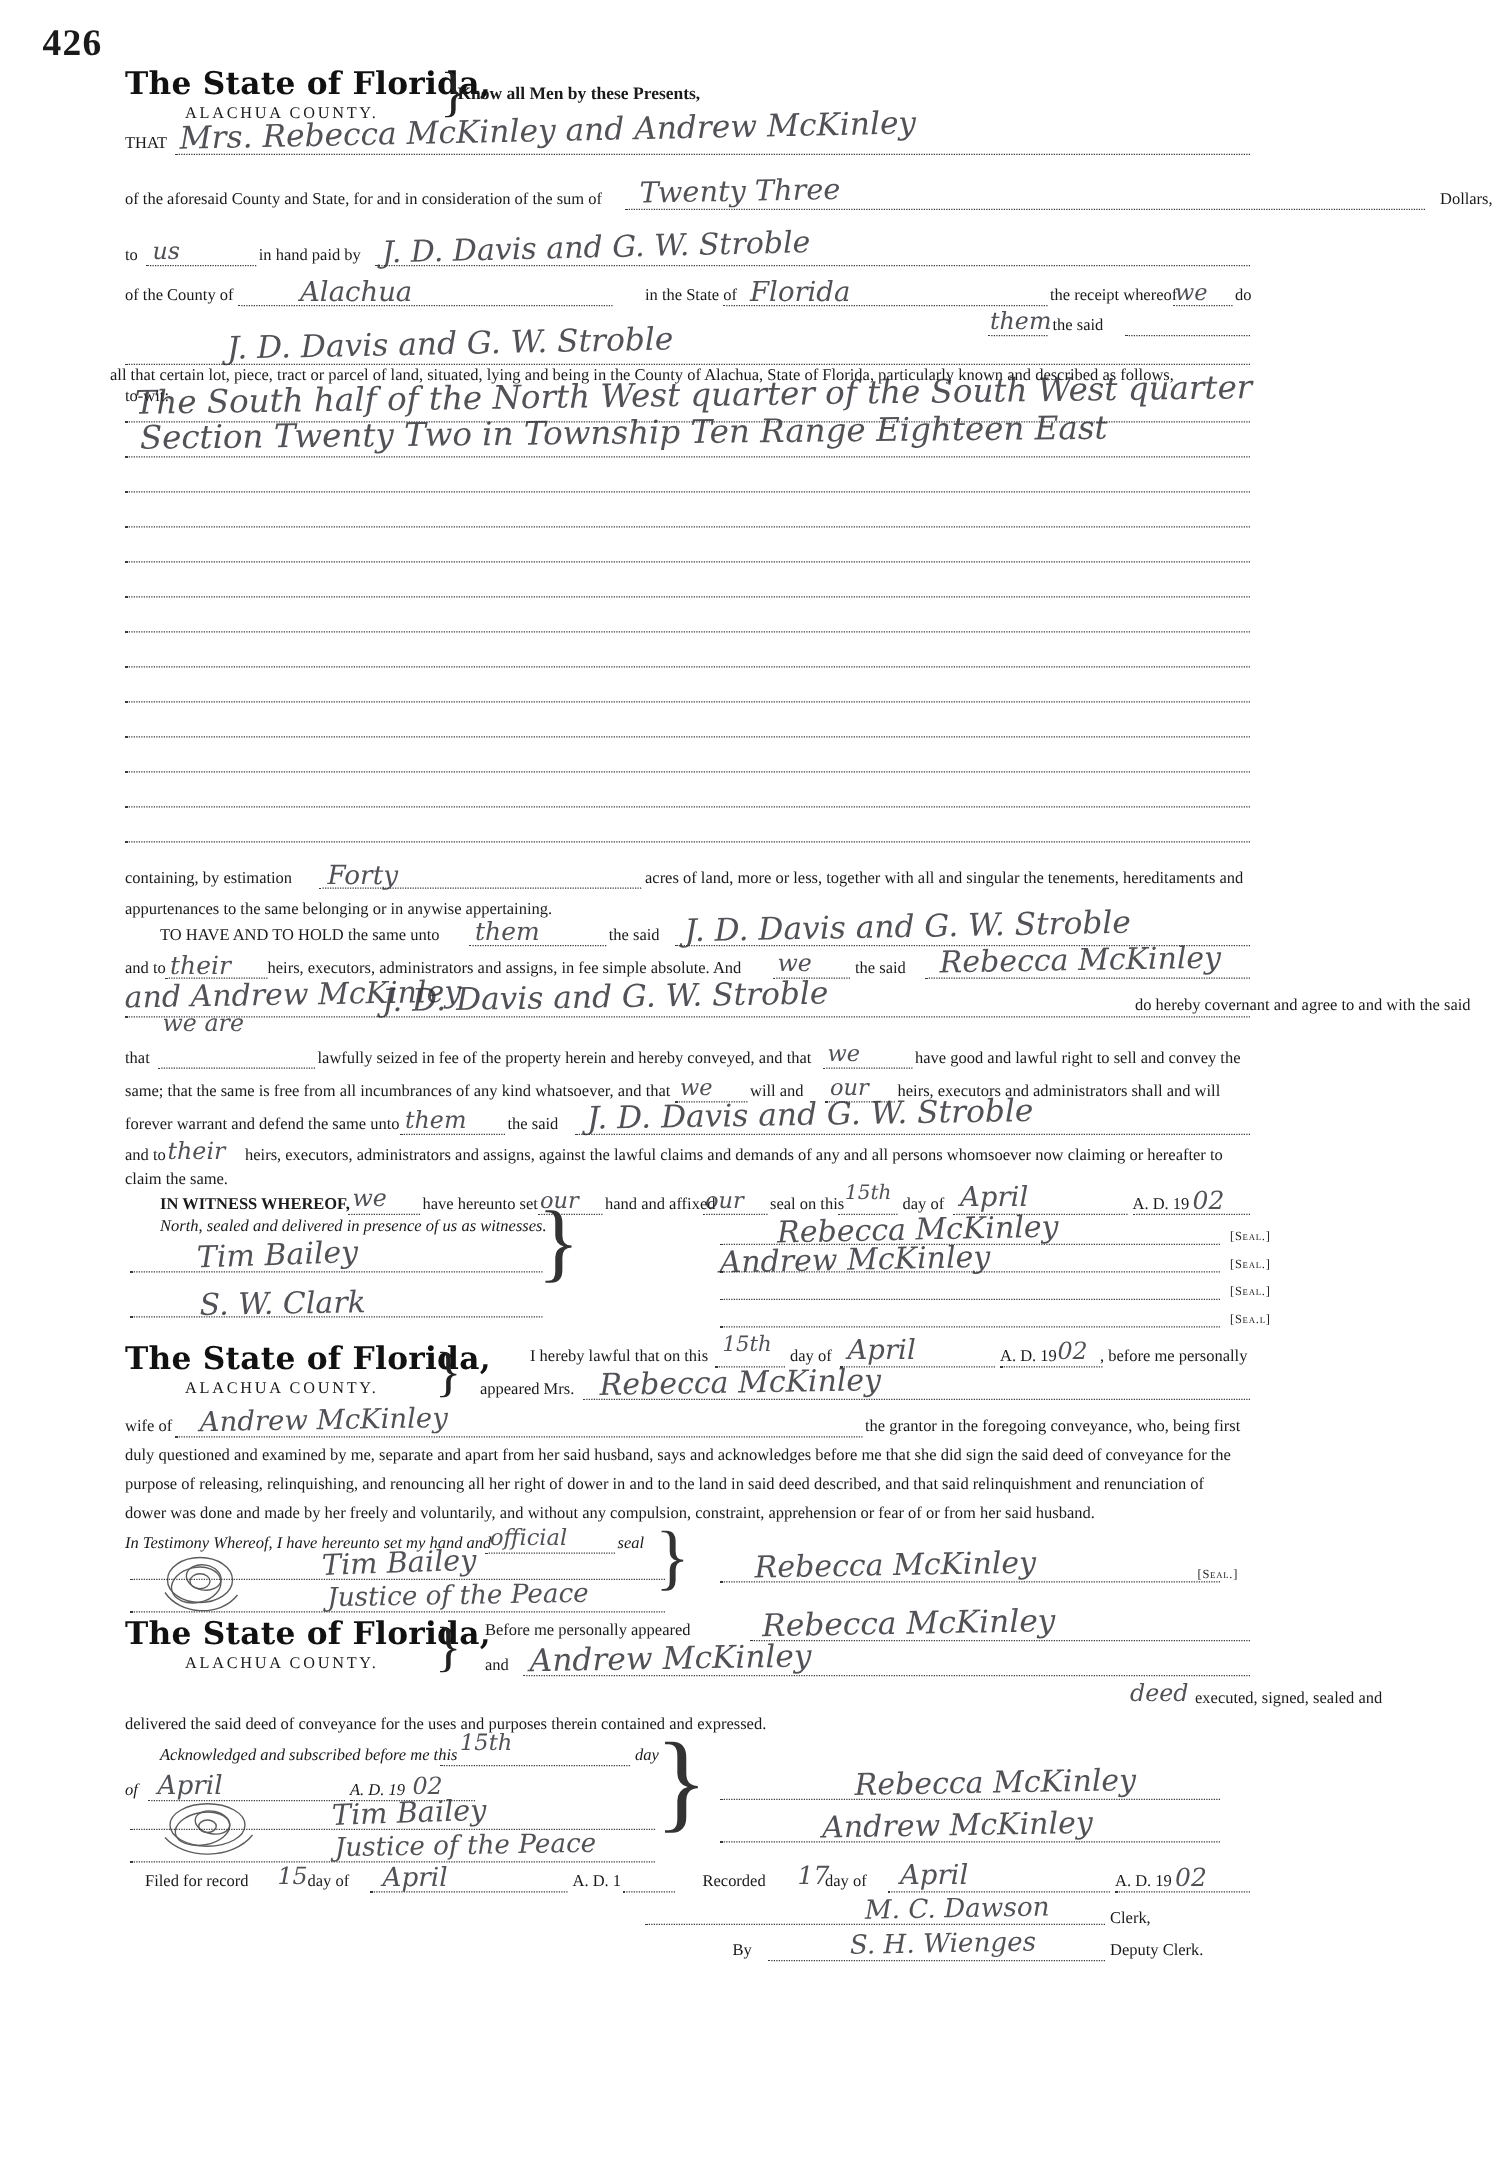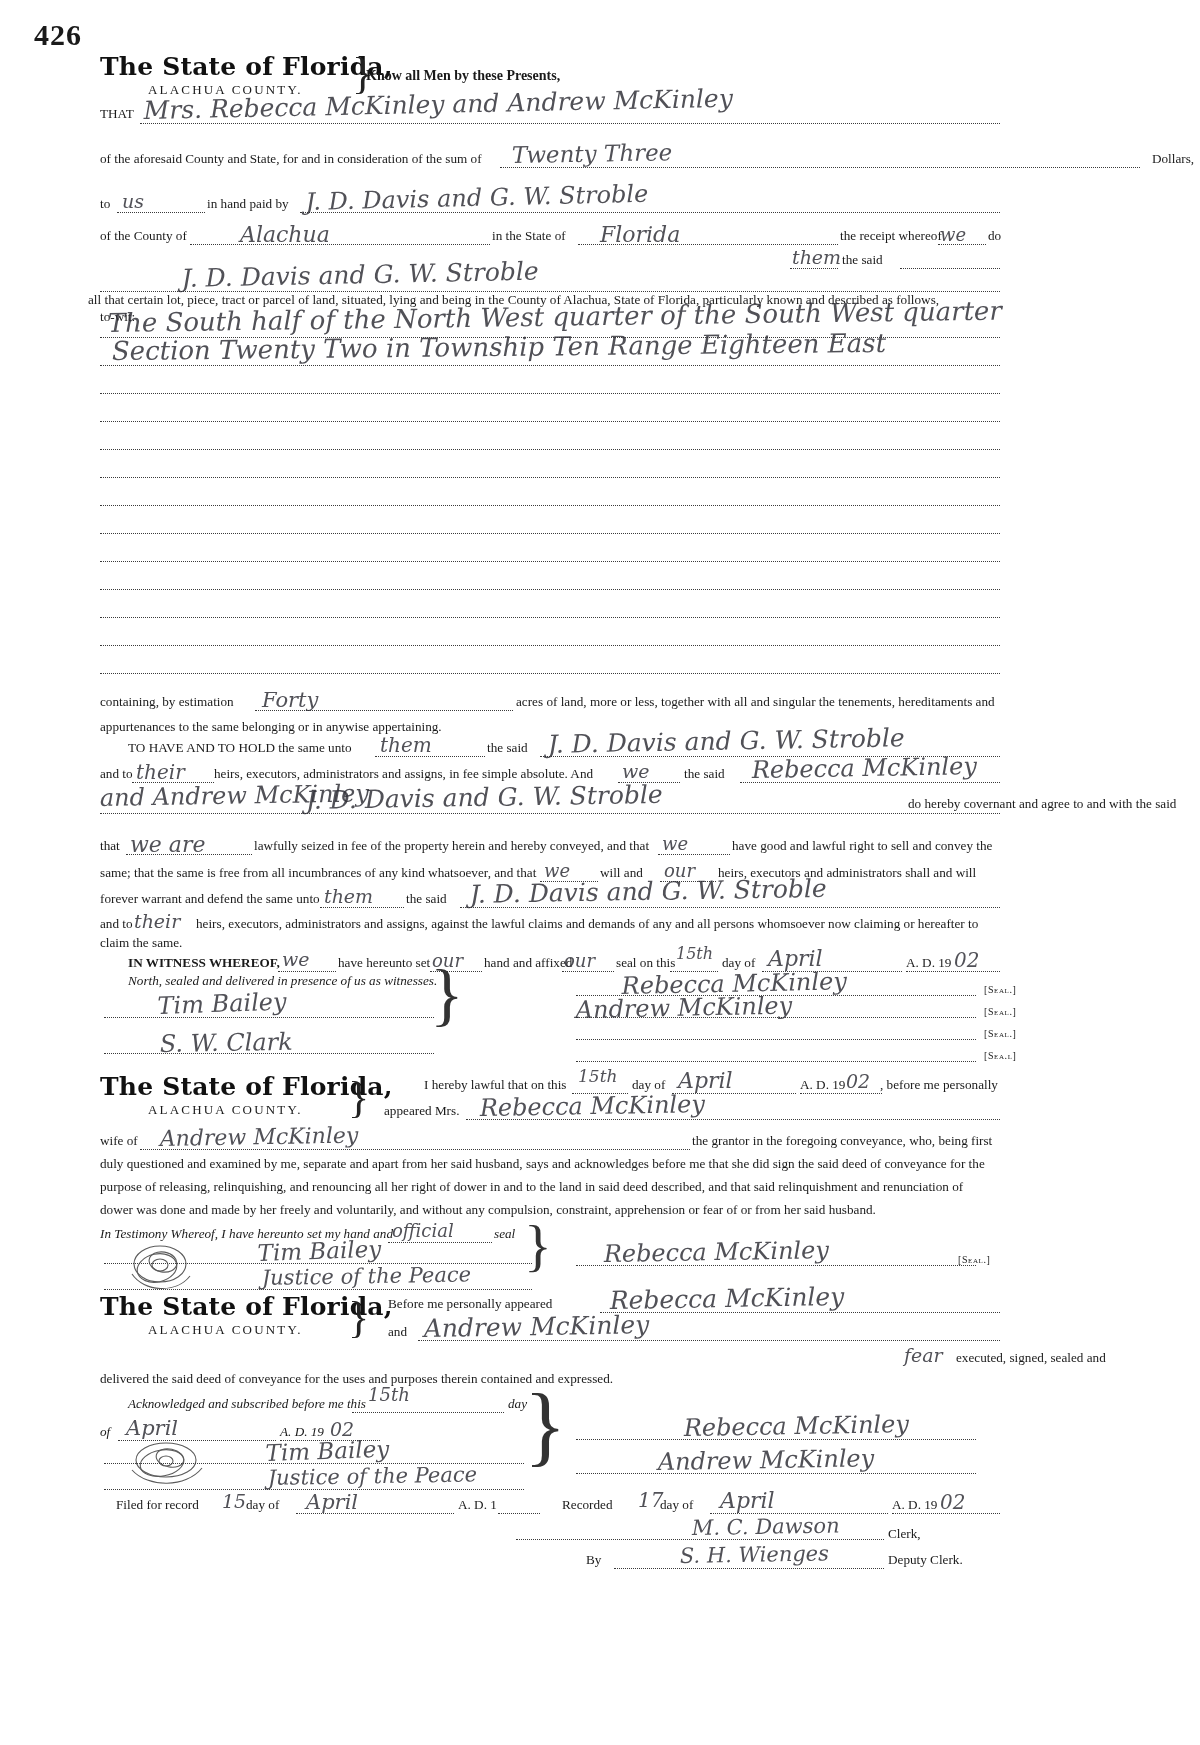--- a/index.html
+++ b/index.html
@@ -79,21 +79,21 @@
   <div class="p" style="left:100px;top:196px;">to</div>
   <div class="dots" style="left:117px;top:211px;width:88px;"></div>
   <div class="hw" style="left:122px;top:190px;font-size:19px;">us</div>
   <div class="p" style="left:207px;top:196px;">in hand paid by</div>
   <div class="dots" style="left:300px;top:211px;width:700px;"></div>
   <div class="hw" style="left:306px;top:188px;font-size:24px;transform:rotate(-1.4deg);">J. D. Davis and G. W. Stroble</div>
 
   <div class="p" style="left:100px;top:228px;">of the County of</div>
   <div class="dots" style="left:190px;top:243px;width:300px;"></div>
   <div class="hw" style="left:240px;top:222px;font-size:22px;">Alachua</div>
-  <div class="p" style="left:492px;top:228px;">in the State of</div>
+  <div class="p" style="left:516px;top:228px;">in the State of</div>
   <div class="dots" style="left:578px;top:243px;width:260px;"></div>
   <div class="hw" style="left:600px;top:222px;font-size:22px;">Florida</div>
   <div class="p" style="left:840px;top:228px;">the receipt whereof</div>
   <div class="dots" style="left:938px;top:243px;width:48px;"></div>
   <div class="hw" style="left:940px;top:224px;font-size:18px;">we</div>
   <div class="p" style="left:988px;top:228px;">do</div>
 
   <div class="dots" style="left:790px;top:267px;width:48px;"></div>
   <div class="hw" style="left:792px;top:246px;font-size:19px;">them</div>
   <div class="p" style="left:842px;top:252px;">the said</div>
@@ -145,21 +145,21 @@
   <div class="dots" style="left:740px;top:781px;width:260px;"></div>
   <div class="hw" style="left:752px;top:756px;font-size:24px;transform:rotate(-1deg);">Rebecca McKinley</div>
 
   <div class="hw" style="left:100px;top:784px;font-size:24px;transform:rotate(-1deg);">and Andrew McKinley</div>
   <div class="dots" style="left:100px;top:812px;width:900px;"></div>
   <div class="hw" style="left:306px;top:786px;font-size:25px;transform:rotate(-1deg);">J. D. Davis and G. W. Stroble</div>
   <div class="p" style="left:908px;top:796px;">do hereby covernant and agree to and with the said</div>
 
   <div class="p" style="left:100px;top:838px;">that</div>
   <div class="dots" style="left:126px;top:853px;width:126px;"></div>
-  <div class="hw" style="left:130px;top:832px;font-size:22px;">we are</div>
+  <div class="hw" style="left:130px;top:808px;font-size:19px;">we are</div>
   <div class="p" style="left:254px;top:838px;">lawfully seized in fee of the property herein and hereby conveyed, and that</div>
   <div class="dots" style="left:658px;top:853px;width:72px;"></div>
   <div class="hw" style="left:662px;top:833px;font-size:18px;">we</div>
   <div class="p" style="left:732px;top:838px;">have good and lawful right to sell and convey the</div>
 
   <div class="p" style="left:100px;top:865px;">same; that the same is free from all incumbrances of any kind whatsoever, and that</div>
   <div class="dots" style="left:540px;top:880px;width:58px;"></div>
   <div class="hw" style="left:544px;top:860px;font-size:18px;">we</div>
   <div class="p" style="left:600px;top:865px;">will and</div>
   <div class="dots" style="left:660px;top:880px;width:56px;"></div>
@@ -275,21 +275,21 @@
   <div class="brace" style="left:348px;top:1296px;">}</div>
 
   <div class="p" style="left:388px;top:1296px;">Before me personally appeared</div>
   <div class="dots" style="left:600px;top:1311px;width:400px;"></div>
   <div class="hw" style="left:610px;top:1286px;font-size:25px;transform:rotate(-1deg);">Rebecca McKinley</div>
 
   <div class="p" style="left:388px;top:1324px;">and</div>
   <div class="dots" style="left:418px;top:1339px;width:582px;"></div>
   <div class="hw" style="left:424px;top:1314px;font-size:25px;transform:rotate(-1deg);">Andrew McKinley</div>
 
-  <div class="hw" style="left:904px;top:1344px;font-size:19px;">fear</div>
+  <div class="hw" style="left:904px;top:1344px;font-size:19px;">deed</div>
   <div class="p" style="left:956px;top:1350px;">executed, signed, sealed and</div>
   <div class="p" style="left:100px;top:1371px;">delivered the said deed of conveyance for the uses and purposes therein contained and expressed.</div>
 
   <div class="p ital" style="left:128px;top:1396px;">Acknowledged and subscribed before me this</div>
   <div class="dots" style="left:352px;top:1411px;width:152px;"></div>
   <div class="hw" style="left:368px;top:1384px;font-size:18px;">15th</div>
   <div class="p ital" style="left:508px;top:1396px;">day</div>
 
   <div class="p ital" style="left:100px;top:1424px;">of</div>
   <div class="dots" style="left:118px;top:1439px;width:158px;"></div>

